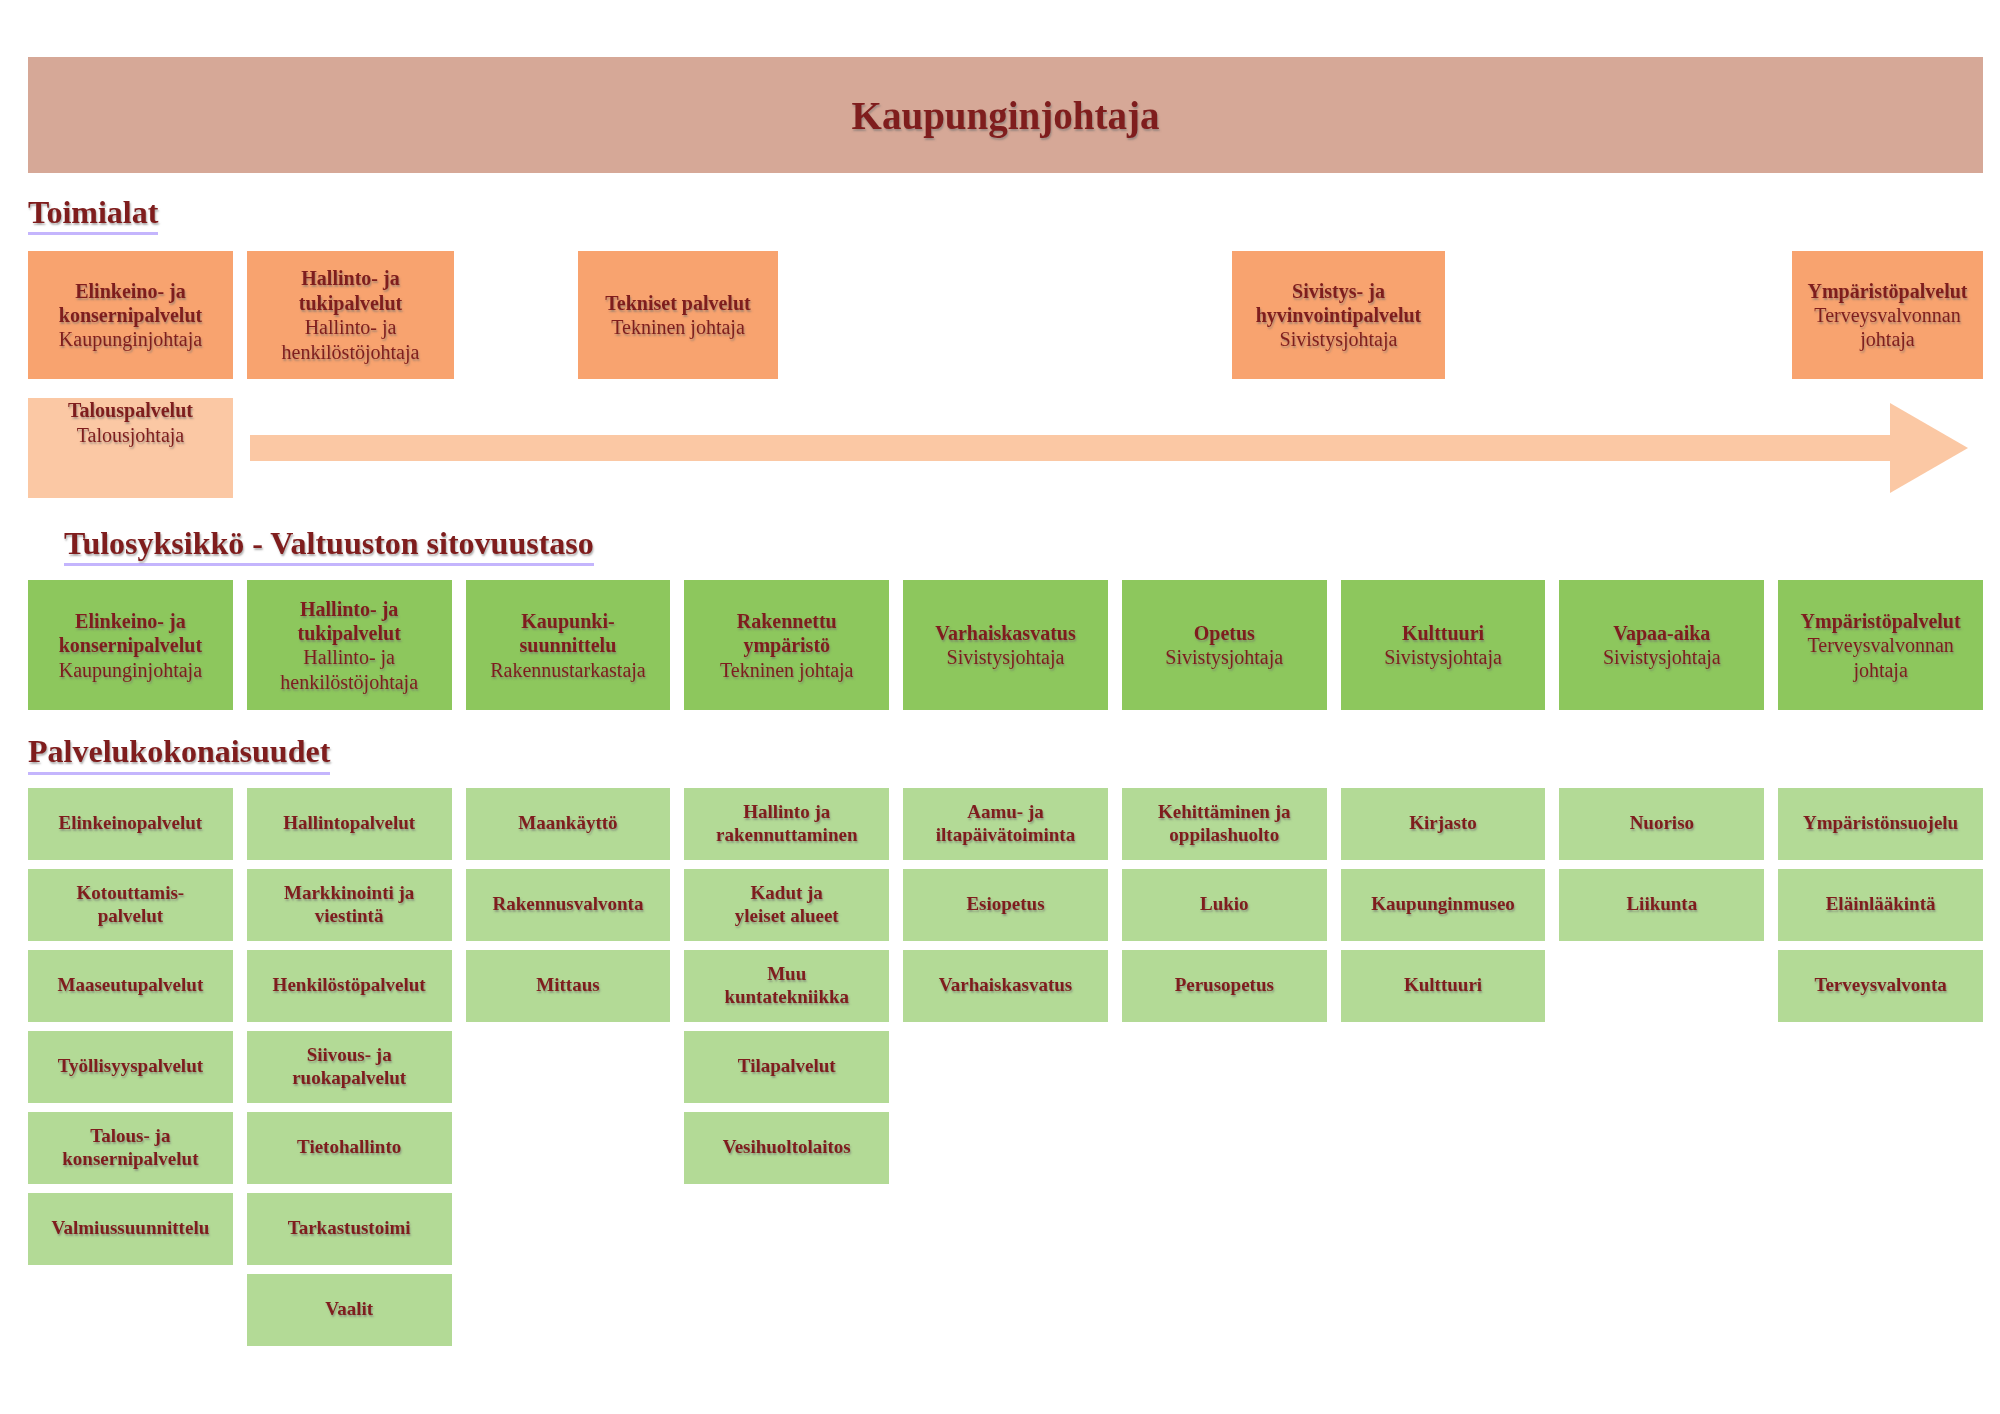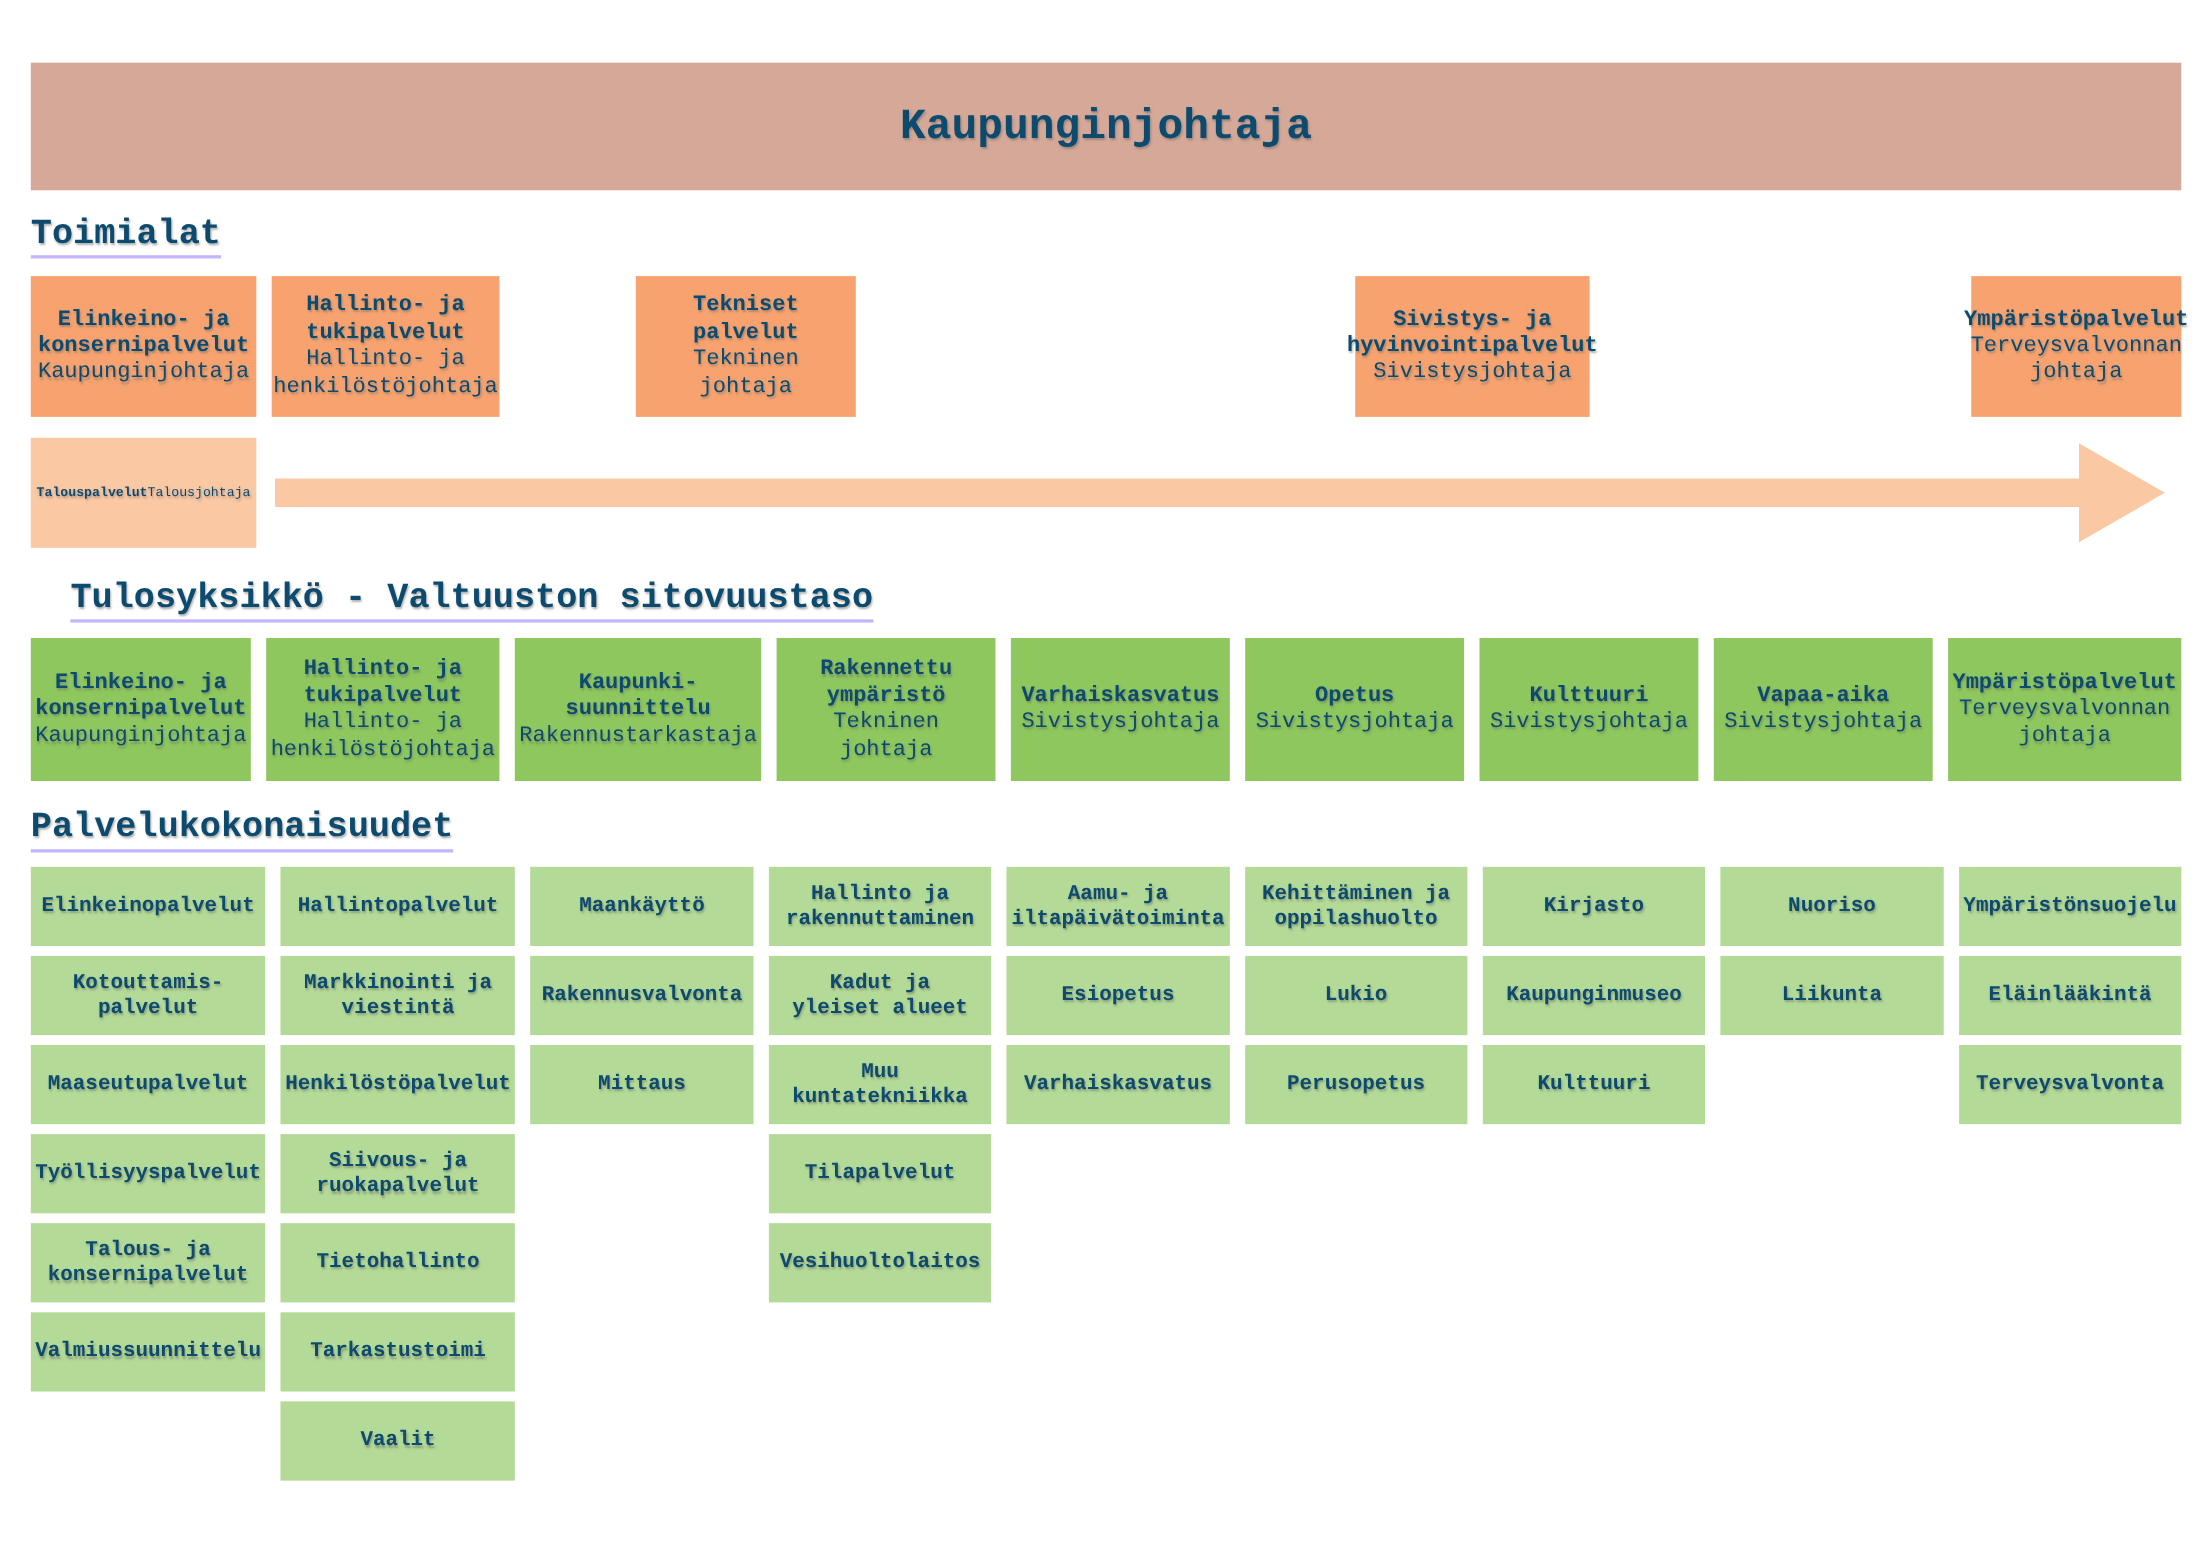--- a/index.html
+++ b/index.html
@@ -1,18 +1,18 @@
 <!DOCTYPE html>
 <html><head>
 <meta charset="utf-8">
 <style>
   html,body{margin:0;padding:0;background:#fff;}
   .page{
     width:2000px;height:1414px;position:relative;overflow:hidden;
-    font-family:Liberation Mono, monospace;color:#0c4a6e;background:#fff;
+    font-family:Liberation Serif, serif;color:#7f1d1d;background:#fff;
   }
   .content{margin-left:28px;margin-right:17px;}
   .shadow{text-shadow:1px 2px 2px rgba(110,110,110,.55);}
 
   
   .header-bar{
     height:116px;margin-top:57px;background:#d6a897;
     display:flex;align-items:center;justify-content:center;
   }
   .header-bar h1{margin:0;font-size:39px;font-weight:bold;}
@@ -35,22 +35,22 @@
   .obox{
     position:absolute;top:0;height:128px;background:#f8a36f;
     display:flex;flex-direction:column;align-items:center;justify-content:center;
     text-align:center;font-size:20px;line-height:1.22;box-sizing:border-box;padding:4px 6px;
   }
 
   
   .talous-row{position:relative;height:100px;margin-top:19px;}
   .peach-box{
     position:absolute;left:0;top:0;width:205px;height:100px;background:#fbc8a4;
-    display:flex;align-items:center;justify-content:center;
-    text-align:center;font-size:12px;line-height:1.22;
+    display:flex;flex-direction:column;align-items:center;justify-content:flex-start;
+    text-align:center;font-size:20px;line-height:1.22;
   }
   .arrow-shaft{position:absolute;left:222px;top:37px;width:1640px;height:26px;background:#fbc8a4;}
   .arrow-head{
     position:absolute;left:1862px;top:5px;width:0;height:0;
     border-top:45px solid transparent;border-bottom:45px solid transparent;
     border-left:78px solid #fbc8a4;
   }
 
   
   .grid9{display:grid;grid-template-columns:repeat(9,1fr);column-gap:14px;}

